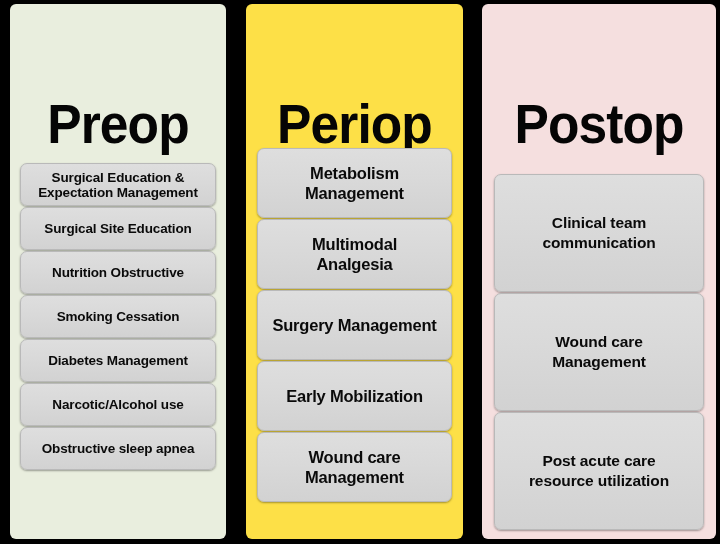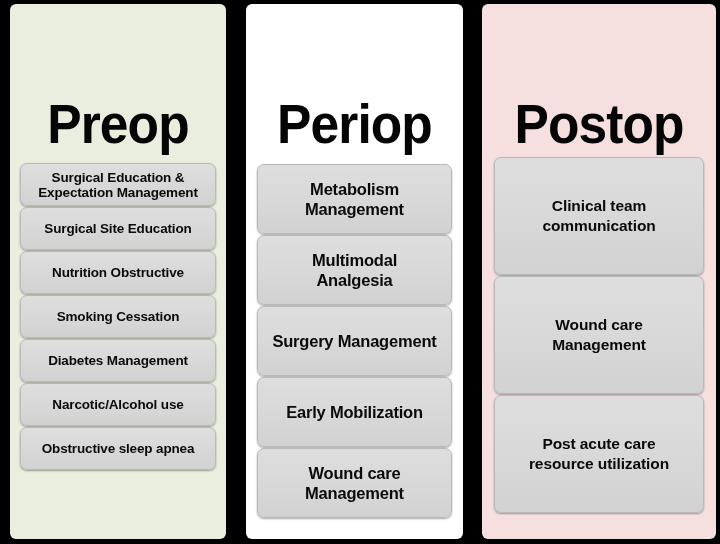--- a/index.html
+++ b/index.html
@@ -28,21 +28,21 @@
   .column {
     position: absolute;
     top: 4px;
     height: 535px;
     border-radius: 6px;
     box-sizing: border-box;
     overflow: hidden;
   }
 
   .col-0 { left: 10px;  width: 216px; background: #e9eede; }
-  .col-1 { left: 246px; width: 217px; background: #ffffff; }
+  .col-1 { left: 246px; width: 217px; background: #fde047; }
   .col-2 { left: 482px; width: 234px; background: #f5dfdf; }
 
   .col-title {
     position: absolute;
     left: 0;
     right: 0;
     top: 44px;
     text-align: center;
     font-family: "Liberation Sans", sans-serif;
     font-weight: bold;
@@ -57,22 +57,22 @@
 
   .card-stack {
     position: absolute;
     left: 0;
     right: 0;
     display: flex;
     flex-direction: column;
   }
 
   .col-0 .card-stack { top: 159px; padding: 0 10px; gap: 1px; }
-  .col-1 .card-stack { top: 160px; padding: 0 11px; gap: 1px; }
-  .col-2 .card-stack { top: 153px; padding: 0 12px; gap: 1px; }
+  .col-1 .card-stack { top: 144px; padding: 0 11px; gap: 1px; }
+  .col-2 .card-stack { top: 170px; padding: 0 12px; gap: 1px; }
 
   .card {
     box-sizing: border-box;
     display: flex;
     align-items: center;
     justify-content: center;
     text-align: center;
     border-radius: 7px;
     border: 1px solid #b9b9b9;
     background: linear-gradient(to bottom, #dedede 0%, #d9d9d9 45%, #d2d2d2 100%);

